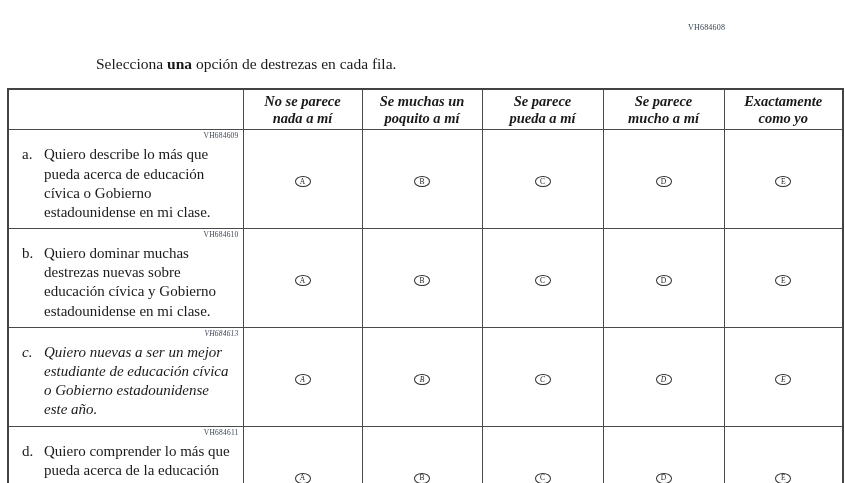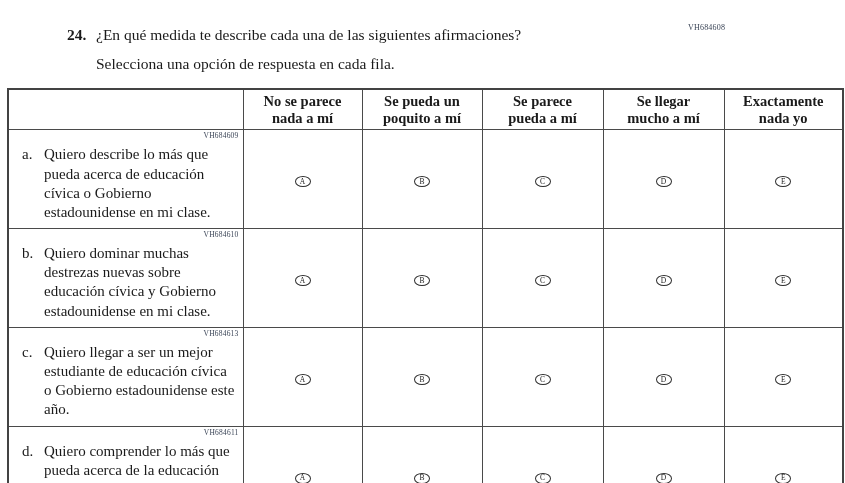--- a/index.html
+++ b/index.html
@@ -28,21 +28,21 @@
     width: 640px;
     font-size: 15.5px;
     display: flex;
   }
   .qnum { font-weight: bold; width: 29px; flex: none; }
   .instruction-line {
     position: absolute;
     left: 96px; top: 55px;
     font-size: 15.5px;
   }
-  .instruction-line b { font-weight: normal; }
+  .instruction-line b { font-weight: bold; }
 
   
   table.matrix {
     position: absolute;
     left: 7px; top: 88px;
     width: 835px;
     border-collapse: collapse;
     table-layout: fixed;
     border: 2px solid #434343;
   }
@@ -51,20 +51,21 @@
   }
   thead th {
     font-weight: bold;
     font-size: 14.5px;
     line-height: 1.15;
     text-align: center;
     vertical-align: middle;
     height: 40px;
     padding: 3px 16px;
     border-bottom: 5px double #4a4a4a;
+    font-style: italic;
   }
   thead th.corner { background: #fff; }
 
   td.stmt-cell {
     position: relative;
     vertical-align: top;
     padding: 15px 6px 6px 13px;
     font-size: 15px;
     line-height: 1.28;
   }
@@ -91,54 +92,50 @@
     align-items: center;
     justify-content: center;
     font-size: 7.5px;
     line-height: 1;
     color: #1a1a1a;
     cursor: pointer;
     background: #fff;
   }
   tr.r-a { height: 85px; }
   tr.r-b { height: 85px; padding-left: 24px; }
-  tr.r-c { height: 87px; }
+  tr.r-c { height: 87px; font-style: italic; }
   tr.r-d { height: 87px; }
 </style>
 </head>
 <body>
 
 <div class="page">
 
   <span class="accession-top">VH684608</span>
 
-  <div class="question-line">
-    <span class="qnum">24.</span>
-    <span>¿En qué medida te describe cada una de las siguientes afirmaciones?</span>
-  </div>
 
-  <div class="instruction-line"><span>Selecciona </span><b>una</b><span> opción de respuesta en cada fila.</span></div>
+  <div class="instruction-line"><span>Selecciona </span><b>una</b><span> opción de destrezas en cada fila.</span></div>
 
   <table class="matrix">
     <colgroup>
       <col style="width:235px">
         <col style="width:119px">
         <col style="width:120px">
       <col style="width:121px">
         <col style="width:121px">
         <col style="width:119px">
     </colgroup>
     <thead>
       <tr>
         <th class="corner"></th>
         <th>No se parece nada a mí</th>
-        <th>Se pueda un poquito a mí</th>
+        <th>Se muchas un poquito a mí</th>
         <th>Se parece pueda a mí</th>
-        <th>Se llegar mucho a mí</th>
-        <th>Exactamente nada yo</th>
+        <th>Se parece mucho a mí</th>
+        <th>Exactamente como yo</th>
       </tr>
     </thead>
     <tbody>
       <tr class="r-a">
         <td class="stmt-cell">
           <span class="row-code">VH684609</span>
           <div class="stmt-row">
             <span class="stmt-label">a.</span>
             <span class="stmt-text">Quiero describe lo más que pueda acerca de educación cívica o Gobierno estadounidense en mi clase.</span>
           </div>
@@ -161,21 +158,21 @@
         <td class="opt-cell"><span class="bubble">B</span></td>
         <td class="opt-cell"><span class="bubble">C</span></td>
         <td class="opt-cell"><span class="bubble">D</span></td>
         <td class="opt-cell"><span class="bubble">E</span></td>
       </tr>
       <tr class="r-c">
         <td class="stmt-cell">
           <span class="row-code">VH684613</span>
           <div class="stmt-row">
             <span class="stmt-label">c.</span>
-            <span class="stmt-text">Quiero llegar a ser un mejor estudiante de educación cívica o Gobierno estadounidense este año.</span>
+            <span class="stmt-text">Quiero nuevas a ser un mejor estudiante de educación cívica o Gobierno estadounidense este año.</span>
           </div>
         </td>
         <td class="opt-cell"><span class="bubble">A</span></td>
         <td class="opt-cell"><span class="bubble">B</span></td>
         <td class="opt-cell"><span class="bubble">C</span></td>
         <td class="opt-cell"><span class="bubble">D</span></td>
         <td class="opt-cell"><span class="bubble">E</span></td>
       </tr>
       <tr class="r-d">
         <td class="stmt-cell">

